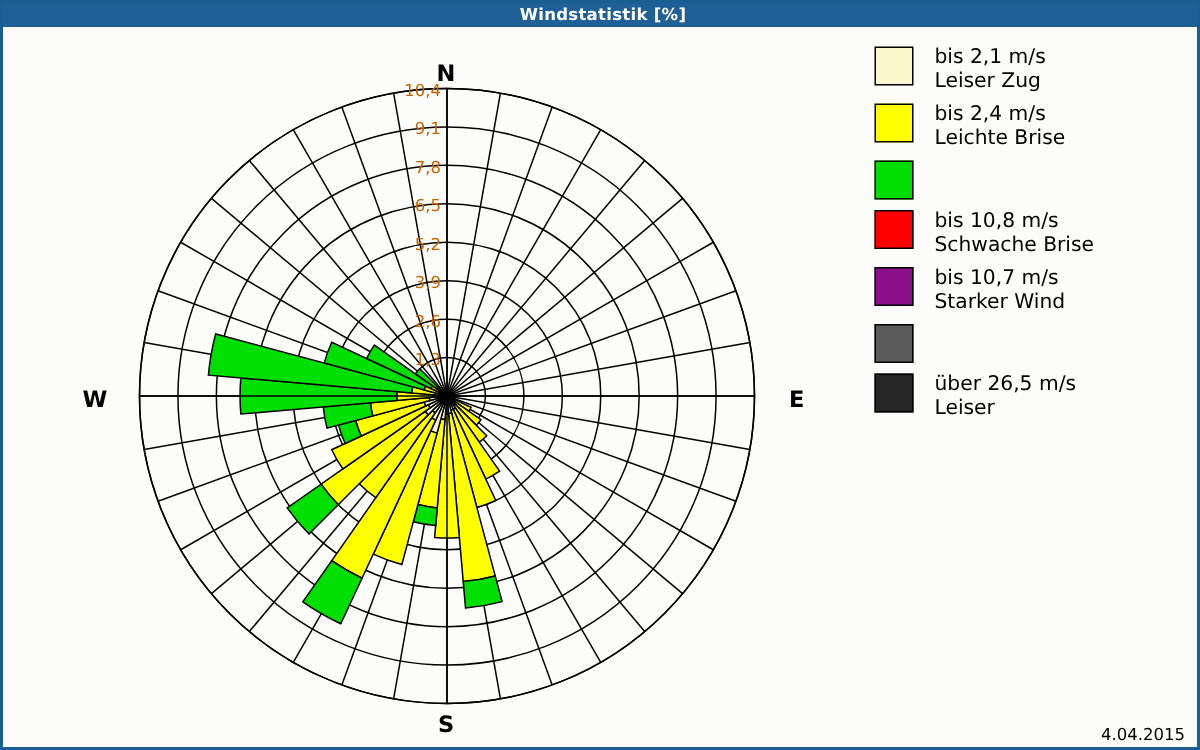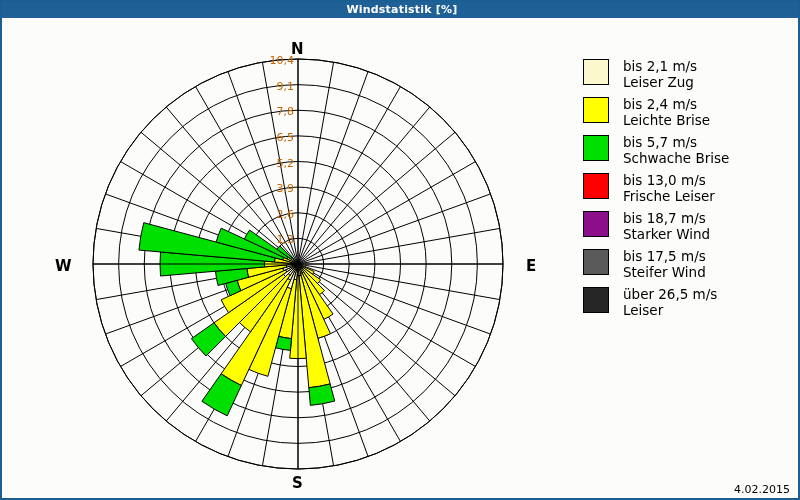--- a/index.html
+++ b/index.html
@@ -55,21 +55,21 @@
     user-select: none;
   }
   #lbl-n { left: 289px; top: 22px; }
   #lbl-s { left: 290px; top: 456px; }
   #lbl-w { left: 53px;  top: 239px; }
   #lbl-e { left: 524px; top: 239px; }
 
   #legend {
     position: absolute;
     left: 581px;
-    top: 40px;
+    top: 12px;
     width: 210px;
   }
   .legend-row {
     display: flex;
     align-items: flex-start;
     margin-bottom: 6px;
   }
   .legend-swatch {
     width: 26px;
     height: 26px;
@@ -241,51 +241,43 @@
         </div>
         <div class="legend-row">
           <div class="legend-swatch" style="background: rgb(255, 255, 0);"></div>
           <div class="legend-text">
             <span class="l1">bis 2,4 m/s</span>
             <span class="l2">Leichte Brise</span>
           </div>
         </div>
         <div class="legend-row">
           <div class="legend-swatch" style="background: rgb(0, 224, 0);"></div>
-          <div class="legend-text">
-            <span class="l1">bis 5,7 m/s</span>
+        </div>
+        <div class="legend-row">
+          <div class="legend-swatch" style="background: rgb(255, 0, 0);"></div>
+          <div class="legend-text">
+            <span class="l1">bis 10,8 m/s</span>
             <span class="l2">Schwache Brise</span>
           </div>
         </div>
         <div class="legend-row">
-          <div class="legend-swatch" style="background: rgb(255, 0, 0);"></div>
-          <div class="legend-text">
-            <span class="l1">bis 13,0 m/s</span>
-            <span class="l2">Frische Leiser</span>
-          </div>
-        </div>
-        <div class="legend-row">
           <div class="legend-swatch" style="background: rgb(139, 15, 139);"></div>
           <div class="legend-text">
-            <span class="l1">bis 18,7 m/s</span>
+            <span class="l1">bis 10,7 m/s</span>
             <span class="l2">Starker Wind</span>
           </div>
         </div>
         <div class="legend-row">
           <div class="legend-swatch" style="background: rgb(90, 90, 90);"></div>
-          <div class="legend-text">
-            <span class="l1">bis 17,5 m/s</span>
-            <span class="l2">Steifer Wind</span>
-          </div>
         </div>
         <div class="legend-row">
           <div class="legend-swatch" style="background: rgb(38, 38, 38);"></div>
           <div class="legend-text">
             <span class="l1">über 26,5 m/s</span>
             <span class="l2">Leiser</span>
           </div>
         </div>
       </div>
 
-    <div id="footer-date">4.02.2015</div>
+    <div id="footer-date">4.04.2015</div>
   </div>
 
 </div>
 
 </body></html>

